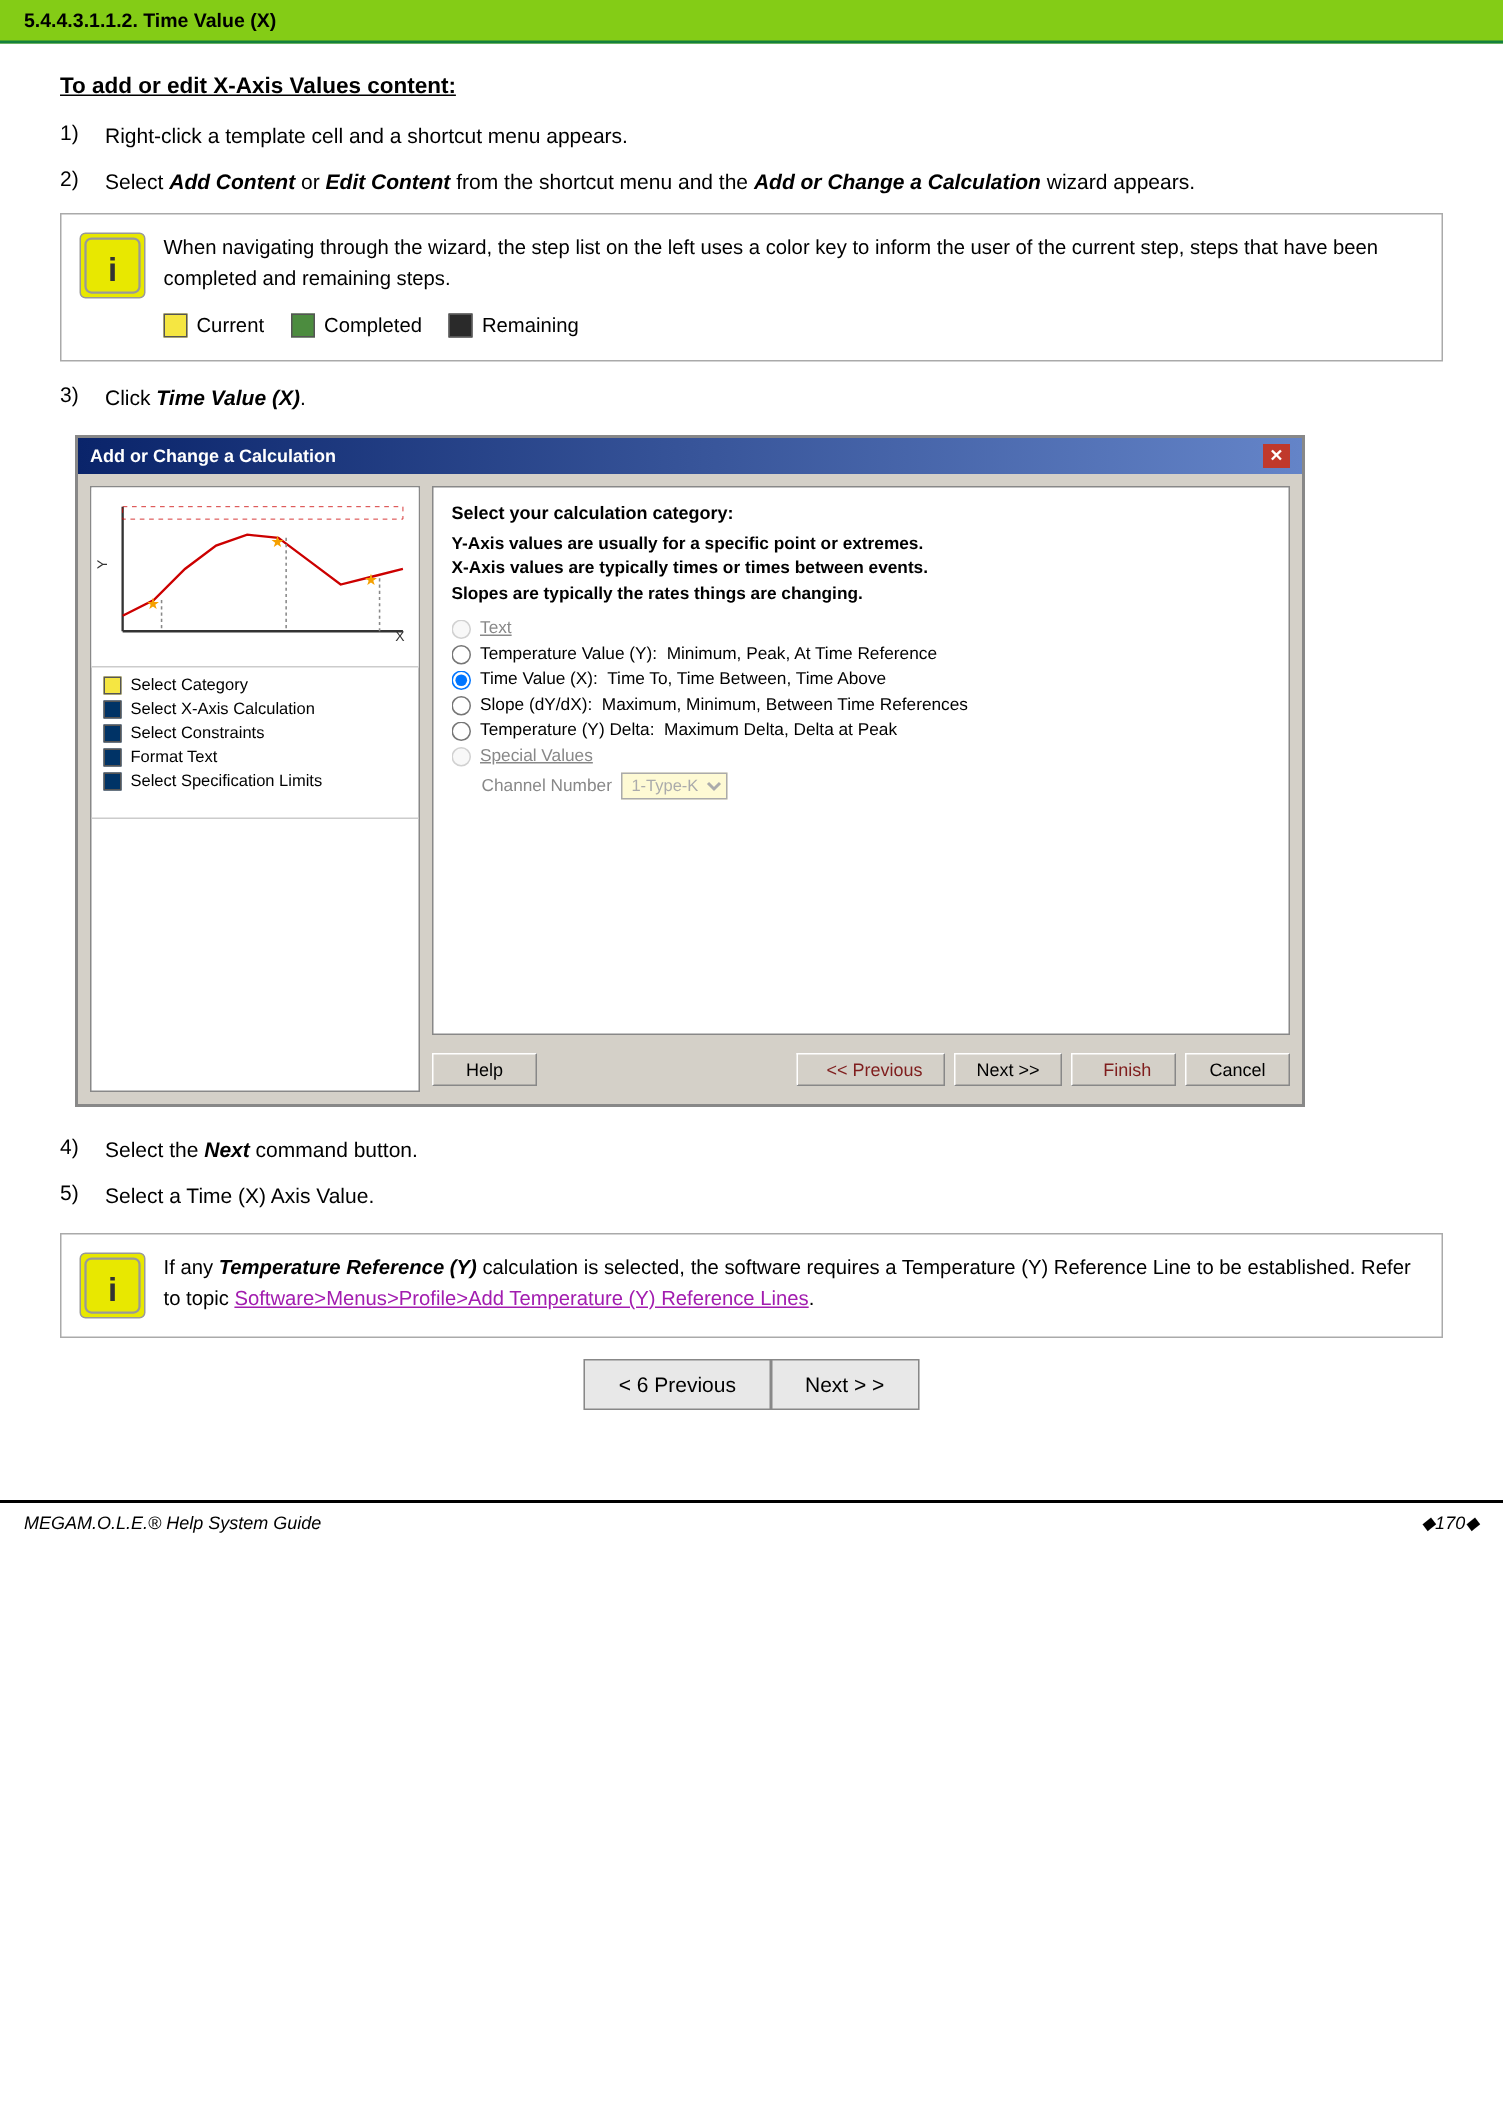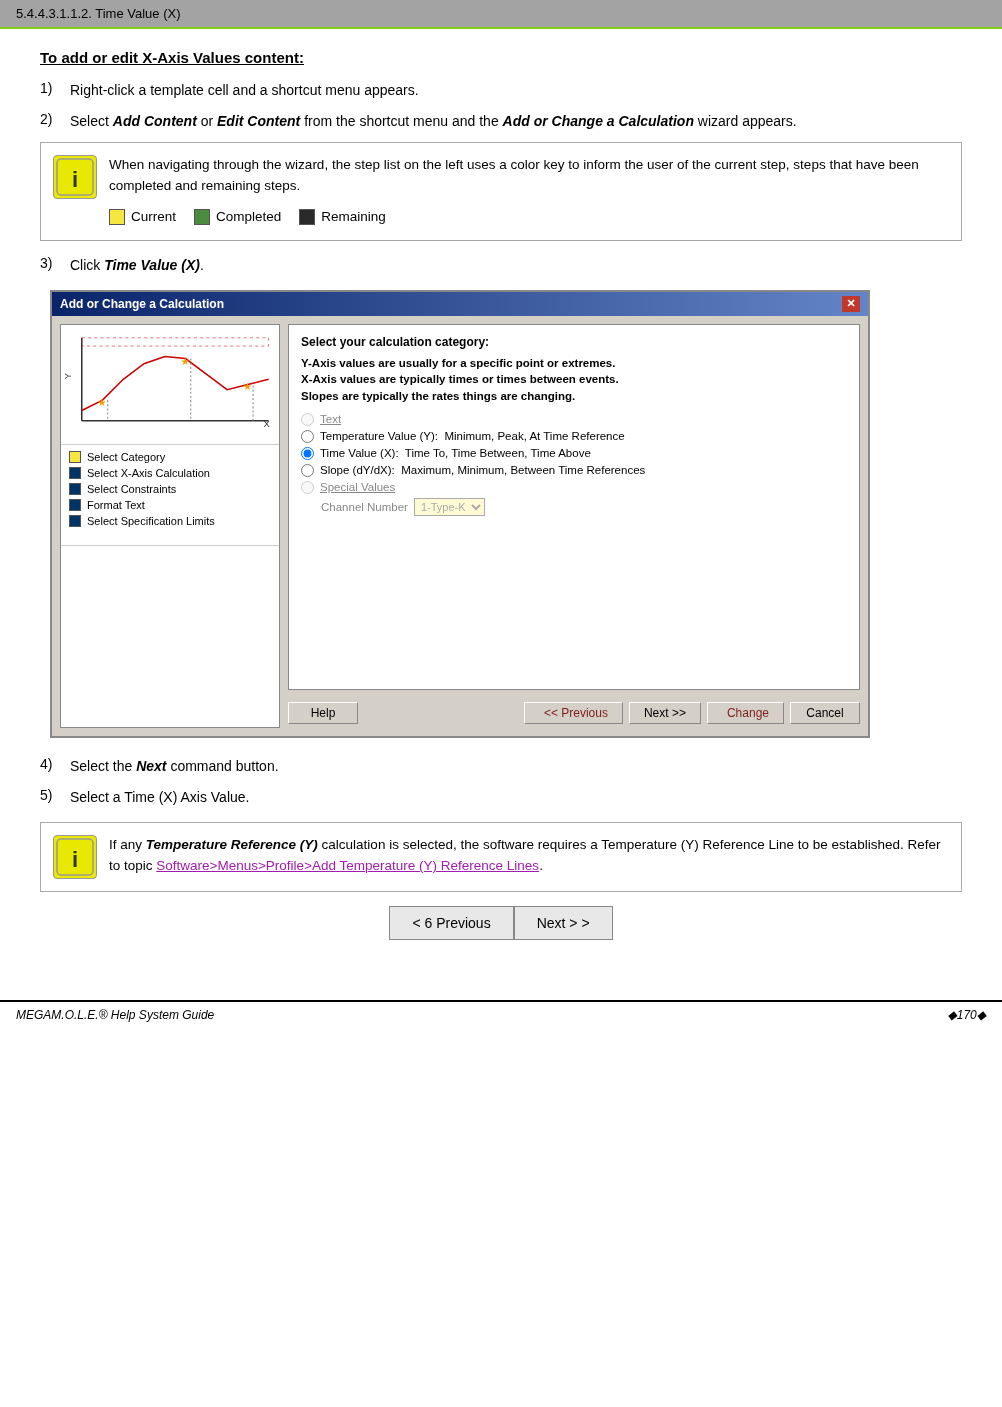--- a/index.html
+++ b/index.html
@@ -5,25 +5,25 @@
     * { margin: 0; padding: 0; box-sizing: border-box; }
     body {
       font-family: Arial, sans-serif;
       font-size: 14px;
       background: #fff;
       color: #000;
       width: 1002px;
       min-height: 1407px;
     }
     .page-header {
-      background: #a3a3a3;
-      border-bottom: 2px solid #84cc16;
+      background: #84cc16;
+      border-bottom: 2px solid #15803d;
       padding: 6px 16px;
       font-size: 13px;
-      font-weight: normal;
+      font-weight: bold;
     }
     .page-content {
       padding: 20px 40px 20px 40px;
     }
     .section-title {
       font-size: 15px;
       font-weight: bold;
       text-decoration: underline;
       margin-bottom: 14px;
     }
@@ -400,38 +400,42 @@
               <span>Temperature Value (Y):&nbsp; Minimum, Peak, At Time Reference</span>
             </div>
             <div class="radio-item">
               <input type="radio" name="calctype" checked="" style="">
               <span>Time Value (X):&nbsp; Time To, Time Between, Time Above</span>
             </div>
             <div class="radio-item">
               <input type="radio" name="calctype" style="">
               <span>Slope (dY/dX):&nbsp; Maximum, Minimum, Between Time References</span>
             </div>
+            <div class="radio-item">
+              <input type="radio" name="calctype" style="">
+              <span>Temperature (Y) Delta:&nbsp; Maximum Delta, Delta at Peak</span>
+            </div>
             <div class="radio-item disabled">
               <input type="radio" name="calctype" disabled="" style="">
               <span style="color:#888;">Special Values</span>
             </div>
           </div>
           <div class="channel-row">
             <span style="color:#888;">Channel Number</span>
             <select class="channel-select" disabled="">
               <option>1-Type-K</option>
             </select>
           </div>
         </div>
         <div class="dialog-btn-row">
           <button class="dlg-btn">Help</button>
           <div class="spacer"></div>
           <button class="dlg-btn disabled" disabled="">&lt;&lt; Previous</button>
           <button class="dlg-btn">Next &gt;&gt;</button>
-          <button class="dlg-btn disabled" disabled="">Change</button>
+          <button class="dlg-btn disabled" disabled="">Finish</button>
           <button class="dlg-btn">Cancel</button>
         </div>
       </div>
     </div>
   </div>
 
   <div class="step-item">
     <span class="step-num">4)</span>
     <span class="step-text">Select the <b><i>Next</i></b> command button.</span>
   </div>

